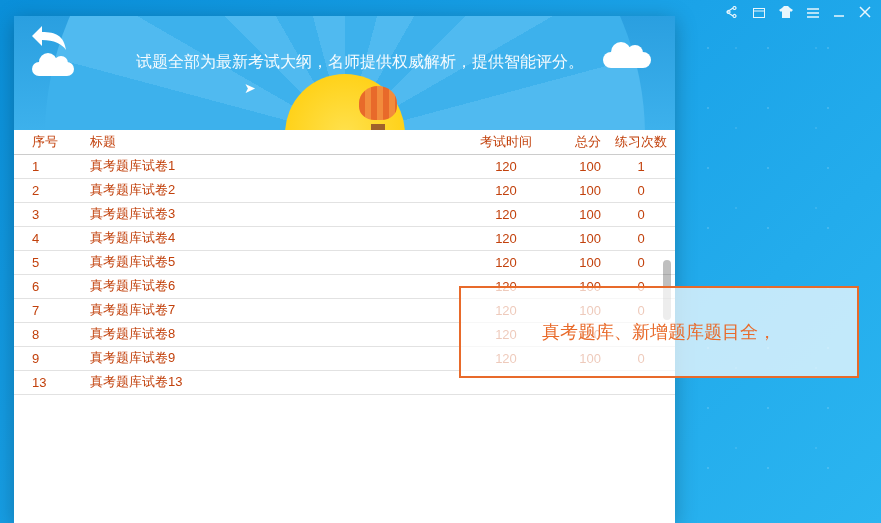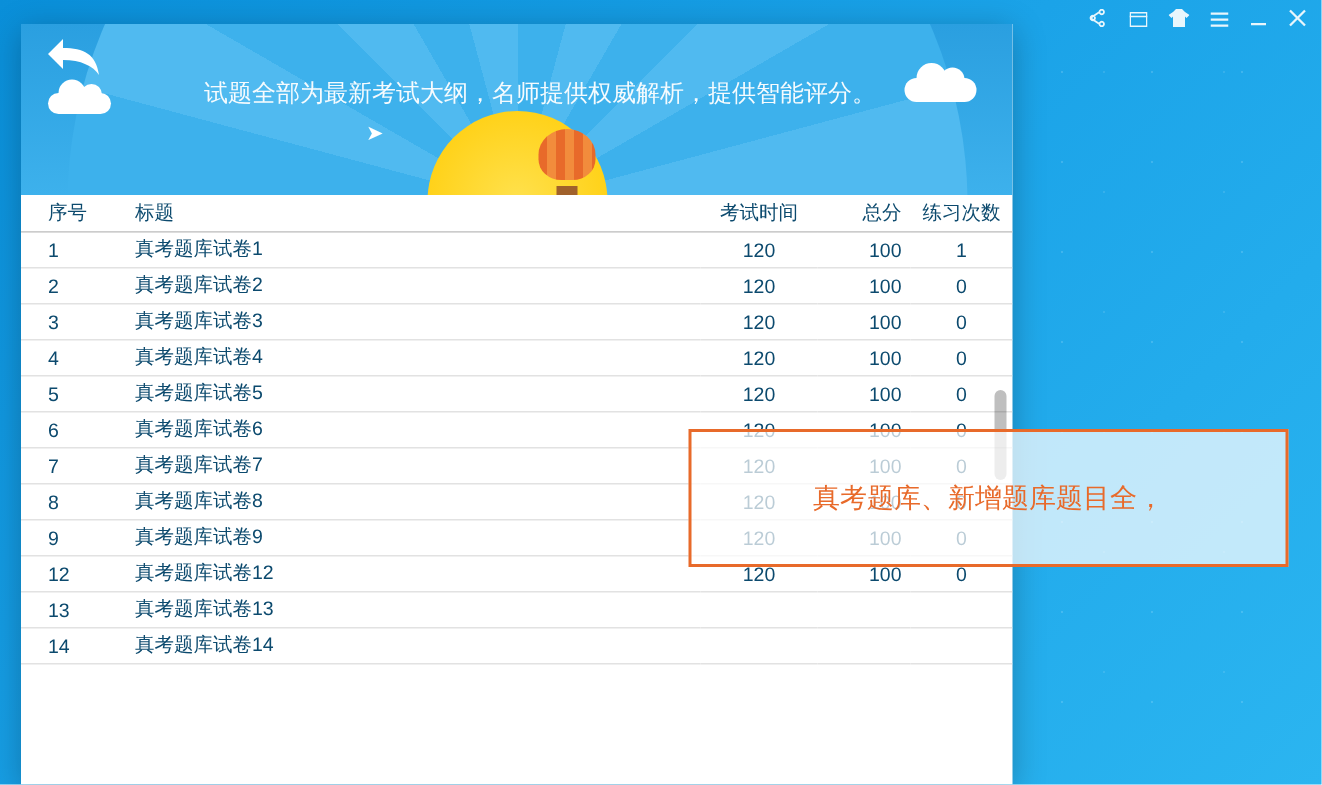--- a/index.html
+++ b/index.html
@@ -87,21 +87,21 @@
 .cloud1::before { width: 18px; height: 18px; top: -9px; left: 7px; }
 .cloud1::after { width: 14px; height: 14px; top: -6px; left: 22px; }
 .cloud2 { right: 24px; top: 36px; width: 48px; height: 16px; }
 .cloud2::before { width: 20px; height: 20px; top: -10px; left: 8px; }
 .cloud2::after { width: 16px; height: 16px; top: -7px; left: 24px; }
 .hero-text { position: absolute; left: 122px; top: 36px; z-index: 10; color: #fff; }
 .hero-title { font-size: 22px; font-weight: bold; }
 .hero-sub { font-size: 16px; opacity: 0.95; }
 .cursor-arrow { position: absolute; left: 230px; top: 64px; z-index: 11; color: #fff; font-size: 14px; }
 .table-wrap { position: absolute; top: 114px; left: 0; right: 0; bottom: 0; overflow: hidden; }
-table { width: 100%; border-collapse: collapse; font-size: 13px; color: #0c4a6e; }
+table { width: 100%; border-collapse: collapse; font-size: 13px; color: #c2410c; }
 th, td { border-bottom: 1px solid #d9d9d9; padding: 0 6px; text-align: center; }
 th { height: 24px; font-weight: normal; }
 th:nth-child(1), td:nth-child(1) { width: 70px; text-align: left; padding-left: 18px; }
 th:nth-child(2), td:nth-child(2) { text-align: left; margin-left: 43px; }
 th:nth-child(3), td:nth-child(3) { width: 78px; }
 th:nth-child(4), td:nth-child(4) { width: 62px; text-align: right; }
 th:nth-child(5), td:nth-child(5) { width: 68px; }
 tbody tr { height: 24px; }
 tbody tr td { border-bottom: 1px solid #e2e2e2; }
 .scrollbar {
@@ -252,40 +252,26 @@
             <td>0</td>
           </tr>
           <tr>
             <td>9</td>
             <td>真考题库试卷9</td>
             <td>120</td>
             <td>100</td>
             <td>0</td>
           </tr>
           <tr>
-            <td>12</td>
-            <td>真考题库试卷12</td>
-            <td>120</td>
-            <td>100</td>
-            <td>0</td>
-          </tr>
-          <tr>
             <td>13</td>
             <td>真考题库试卷13</td>
             <td></td>
             <td></td>
             <td></td>
           </tr>
-          <tr>
-            <td>14</td>
-            <td>真考题库试卷14</td>
-            <td></td>
-            <td></td>
-            <td></td>
-          </tr>
         </tbody>
     </table>
     <div class="scrollbar"></div>
   </div>
   <div class="sep"></div>
 </div>
 
 <div class="callout">
   <div>真考题库、新增题库题目全，</div>
 </div>

